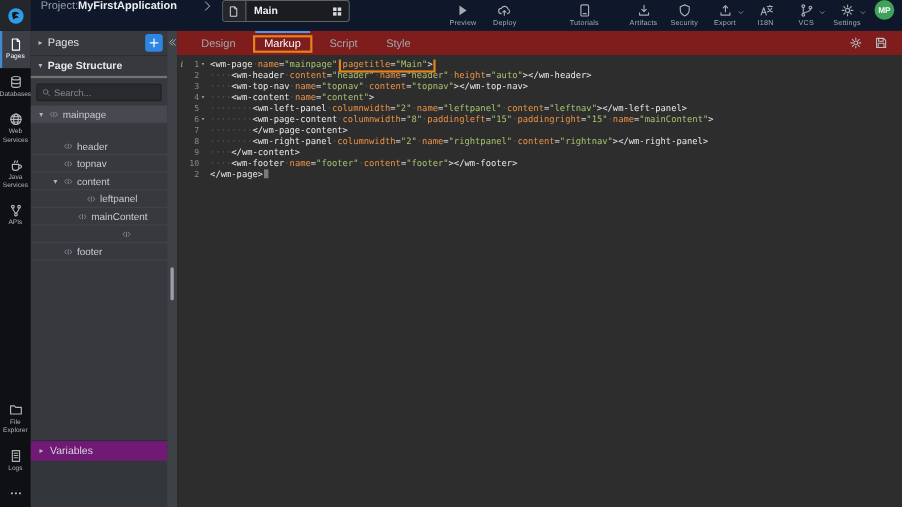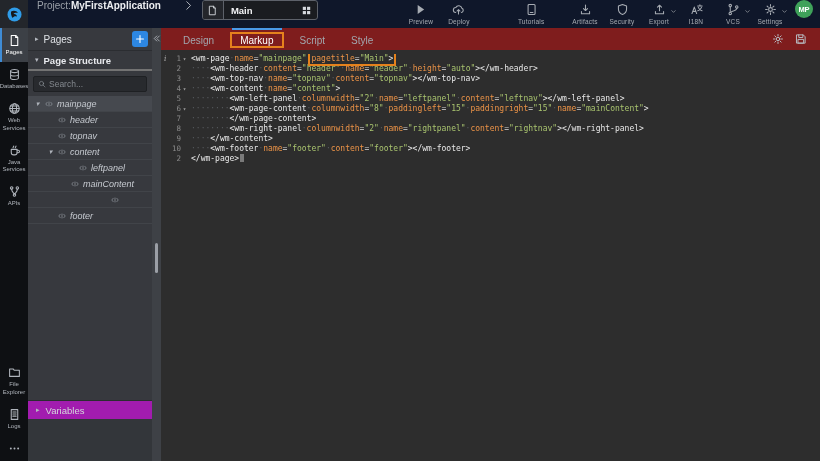--- a/index.html
+++ b/index.html
@@ -56,27 +56,27 @@
   .panel-section .ps-arrow { color:#b4b8bf; font-size:7px; }
   .panel-section .ps-title { color:#e8eaee; font-size:9.5px; font-weight:bold; }
   .search-wrap { margin:5px 5px 4px; height:16px; background:#282a2e; border:1px solid #1e2023;
                  border-radius:2px; display:flex; align-items:center; padding:0 4px; gap:3px; flex:none; }
   .search-wrap .icon { color:#8a8f96; }
   .search-input { flex:1; min-width:0; background:transparent; border:none; outline:none; color:#c6cad0;
                   font-size:8.5px; font-family:"Liberation Sans",sans-serif; }
   .search-input::placeholder { color:#84898f; }
   .tree { flex:none; }
   .tree-row { height:16px; display:flex; align-items:center; gap:4px; border-bottom:1px solid #414449;
-              font-size:9px; color:#c6cad0; cursor:pointer;font-style:italic; }
+              font-size:9px; color:#c6cad0; cursor:pointer; }
   .tree-row.selected { background:#46494f; }
   .tree-row .t-arrow { width:7px; color:#aeb3ba; font-size:7px; text-align:center; flex:none; }
   .tree-row .icon { color:#9aa0a8; flex:none; }
   .panel-spacer { flex:1; }
   .variables-row { height:19px; flex:none; display:flex; align-items:center; gap:6px; padding:0 8px;
-                   border-top:1px solid #2b2d31; background:#a21caf; cursor:pointer; }
+                   border-top:1px solid #2b2d31; background:#701a75; cursor:pointer; }
   .variables-row .v-arrow { color:#b4b8bf; font-size:7px; }
   .variables-row .v-title { color:#d4d7db; font-size:9.5px; }
   .panel-footer { height:42px; flex:none; background:#33363a; }
 
   
   .splitter { position:absolute; top:28px; left:152px; bottom:0; width:9px; background:#3e4146; }
   .collapse-btn { height:16px; display:flex; align-items:center; justify-content:center; color:#c6cad0;
                   cursor:pointer; margin-top:2px; }
   .scroll-thumb { position:absolute; top:215px; left:3px; width:3px; height:30px; background:#9b9fa6;
                   border-radius:2px; }
@@ -349,21 +349,21 @@
   <div class="tree" id="tree">
       <div class="tree-row selected" style="padding-left: 6px;">
         <span class="t-arrow">▾</span>
         <span class="icon">
           <svg viewBox="0 0 16 16" width="8" height="8" fill="none" stroke="currentColor" stroke-width="1.3" stroke-linecap="round" stroke-linejoin="round">
             <path d="M4.5 4.5 L1.5 8 L4.5 11.5 M11.5 4.5 L14.5 8 L11.5 11.5 M8 4 V12"></path>
           </svg>
         </span>
         <span class="t-label">mainpage</span>
       </div>
-      <div class="tree-row" style="padding-left: 19px;">
+      <div class="tree-row" style="padding-left: 19px; margin-top: 13px;">
         <span class="t-arrow"></span>
         <span class="icon">
           <svg viewBox="0 0 16 16" width="8" height="8" fill="none" stroke="currentColor" stroke-width="1.3" stroke-linecap="round" stroke-linejoin="round">
             <path d="M4.5 4.5 L1.5 8 L4.5 11.5 M11.5 4.5 L14.5 8 L11.5 11.5 M8 4 V12"></path>
           </svg>
         </span>
         <span class="t-label">header</span>
       </div>
       <div class="tree-row" style="padding-left: 19px;">
         <span class="t-arrow"></span>

